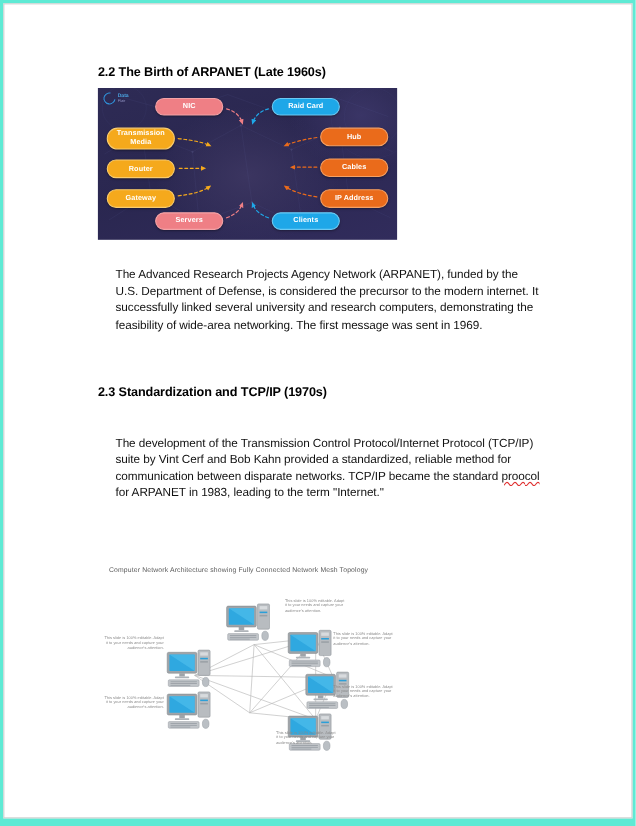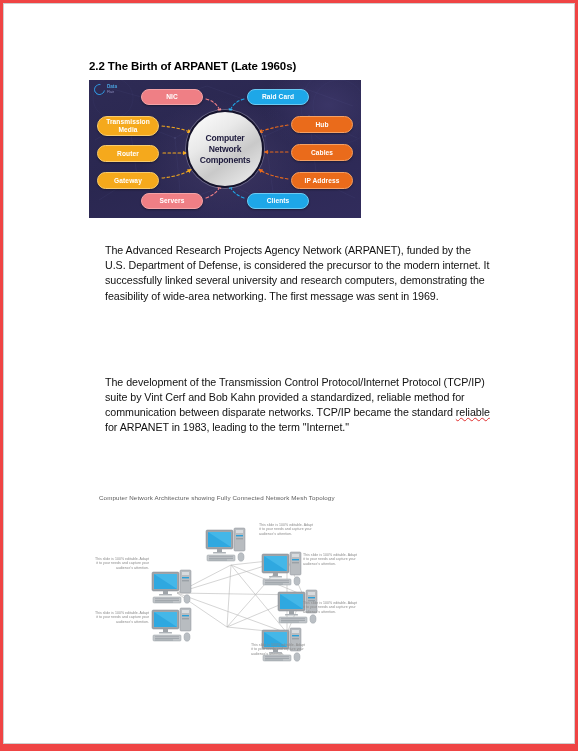--- a/index.html
+++ b/index.html
@@ -12,21 +12,21 @@
     height: 751px;
     font-family: "Liberation Sans", sans-serif;
     overflow: hidden;
   }
 
   
   .viewport {
     position: relative;
     width: 578px;
     height: 751px;
-    background: #ef4444;
+    background: #5eead4;
     box-sizing: border-box;
   }
   .page-sheet {
     position: absolute;
     left: 3px;
     top: 3px;
     width: 572px;
     height: 741px;
     background: #ffffff;
     border: 1px solid #cfcfcf;
@@ -275,47 +275,41 @@
             <path d="M199 45 Q180 48 171 52" stroke="#ea6b1b" marker-end="url(#ar-orange)"></path>
             <path d="M74 73 L96 73" stroke="#f5a91c" marker-end="url(#ar-amber)"></path>
             <path d="M199 72 L177 72" stroke="#ea6b1b" marker-end="url(#ar-orange)"></path>
             <path d="M73 98 Q92 96 101 90" stroke="#f5a91c" marker-end="url(#ar-amber)"></path>
             <path d="M199 99 Q180 96 171 90" stroke="#ea6b1b" marker-end="url(#ar-orange)"></path>
             <path d="M117 118 Q128 114 131 106" stroke="#ef7f85" marker-end="url(#ar-pink)"></path>
             <path d="M155 118 Q144 114 141 106" stroke="#1ea7e8" marker-end="url(#ar-blue)"></path>
           </g>
         </svg>
 
-        <div class="hub-circle">
-          <div class="hub-label">
-            <div>Computer</div>
-            <div>Network</div>
-            <div>Components</div>
-          </div>
-        </div>
 
         <div class="pill pink p-nic">NIC</div>
         <div class="pill blue p-raid">Raid Card</div>
         <div class="pill amber p-trans">Transmission Media</div>
         <div class="pill amber p-router">Router</div>
         <div class="pill amber p-gateway">Gateway</div>
         <div class="pill orange p-hub">Hub</div>
         <div class="pill orange p-cables">Cables</div>
         <div class="pill orange p-ipaddr">IP Address</div>
         <div class="pill pink p-servers">Servers</div>
         <div class="pill blue p-clients">Clients</div>
       </div>
 
       <div class="spacer-a"></div>
       <p class="doc-para">The Advanced Research Projects Agency Network (ARPANET), funded by the U.S. Department of Defense, is considered the precursor to the modern internet. It successfully linked several university and research computers, demonstrating the feasibility of wide-area networking. The first message was sent in 1969.</p>
 
       <div class="spacer-b"></div>
 
+      <h2 class="doc-heading">2.3 Standardization and TCP/IP (1970s)</h2>
       <div class="spacer-c"></div>
-      <p class="doc-para"><span>The development of the Transmission Control Protocol/Internet Protocol (TCP/IP) suite by Vint Cerf and Bob Kahn provided a standardized, reliable method for communication between disparate networks. TCP/IP became the standard </span><span class="misspell">reliable</span><span> for ARPANET in 1983, leading to the term "Internet."</span></p>
+      <p class="doc-para"><span>The development of the Transmission Control Protocol/Internet Protocol (TCP/IP) suite by Vint Cerf and Bob Kahn provided a standardized, reliable method for communication between disparate networks. TCP/IP became the standard </span><span class="misspell">proocol</span><span> for ARPANET in 1983, leading to the term "Internet."</span></p>
 
       <div class="spacer-d"></div>
 
       <div class="mesh-figure">
         <div class="mesh-caption">Computer Network Architecture showing Fully Connected Network Mesh Topology</div>
 
         <div class="mesh-canvas">
           <svg class="mesh-links" viewBox="0 0 400 160">
             <g stroke="#b9b9b9" stroke-width="0.6" fill="none">
               <path d="M140 50 L196 44 M140 50 L212 80 M140 50 L196 118 M140 50 L136 112 M140 50 L86 78"></path>

